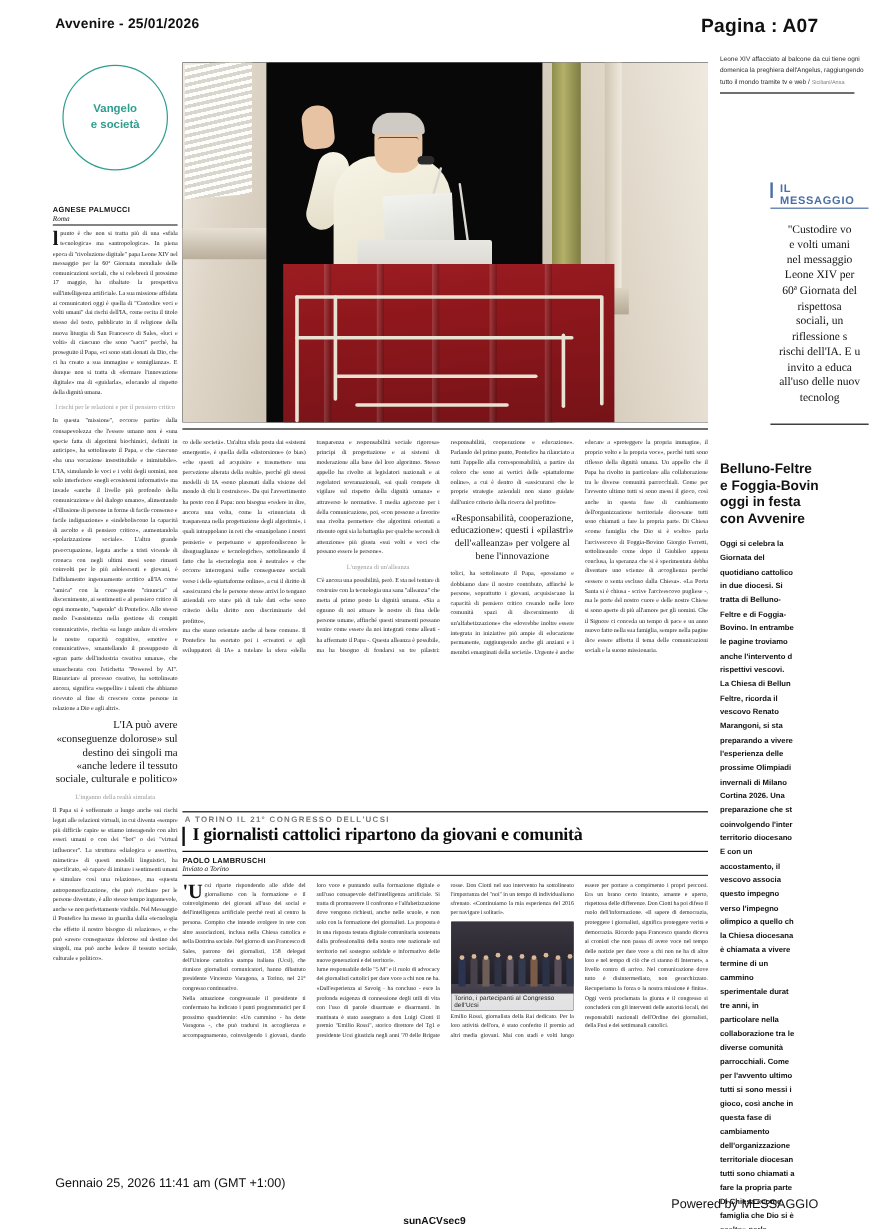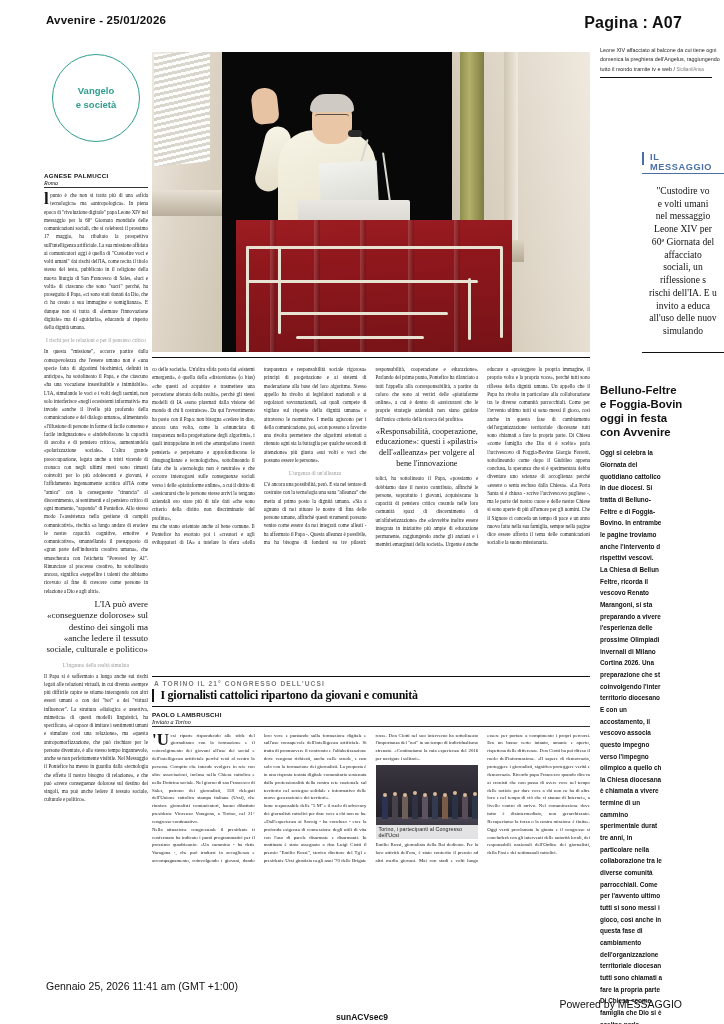--- a/index.html
+++ b/index.html
@@ -176,21 +176,21 @@
   .art2 .rule-top{border-top:1.1px solid #111;}
   .art2 .kick{
     font-family:"Liberation Sans", sans-serif;
     font-size:6.6px;font-weight:700;letter-spacing:1.1px;color:#7a7a7a;
     margin:3px 0 2px 2px;text-transform:uppercase;
   }
   .art2 .h2row{display:flex;align-items:stretch;}
   .art2 .h2bar{width:2.4px;background:#111;margin-right:6px;}
   .art2 .h2{
     font-family:"Liberation Serif", serif;
-    font-weight:700;font-size:12px;line-height:1.05;color:#0d0d0d;letter-spacing:-.25px;
+    font-weight:700;font-size:15px;line-height:1.05;color:#0d0d0d;letter-spacing:-.25px;
   }
   .art2 .rule-bot{border-top:.9px solid #111;margin-top:4px;}
   .art2 .c4b{margin-top:5px;column-count:4;column-gap:9px;}
   .art2 .c4b .bt{margin-top:0;font-size:4.9px;line-height:1.6;}
 
   
   .ph2{
     width:100%;height:74px;background:#1d1c22;position:relative;overflow:hidden;
     margin:2px 0 2px 0;break-inside:avoid;
   }
@@ -386,27 +386,27 @@
 
     <div class="msgbox">
       <div class="bar"></div>
       <div class="ttl">IL MESSAGGIO</div>
       <div class="q" id="msgq">
           <div>"Custodire vo</div>
           <div>e volti umani</div>
           <div>nel messaggio</div>
           <div>Leone XIV per</div>
           <div>60ª Giornata del</div>
-          <div>affacciato</div>
+          <div>rispettosa</div>
           <div>sociali, un</div>
           <div>riflessione s</div>
           <div>rischi dell'IA. E u</div>
           <div>invito a educa</div>
           <div>all'uso delle nuov</div>
-          <div>simulando</div>
+          <div>tecnolog</div>
         </div>
       <div class="endrule"></div>
     </div>
 
     <div class="promo">
       <div class="ph" id="promoh">
           <div>Belluno-Feltre</div>
           <div>e Foggia-Bovin</div>
           <div>oggi in festa</div>
           <div>con Avvenire</div>

